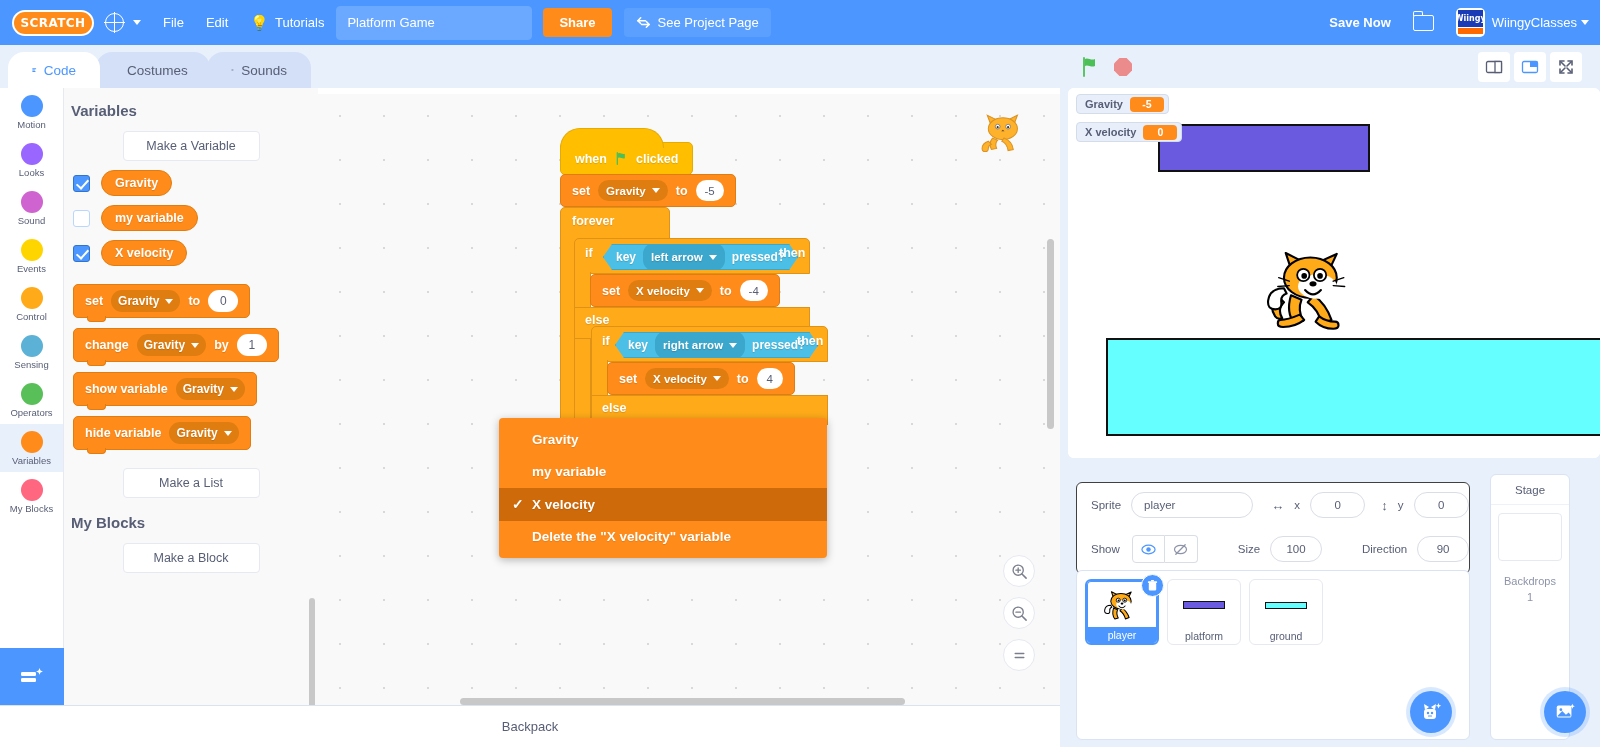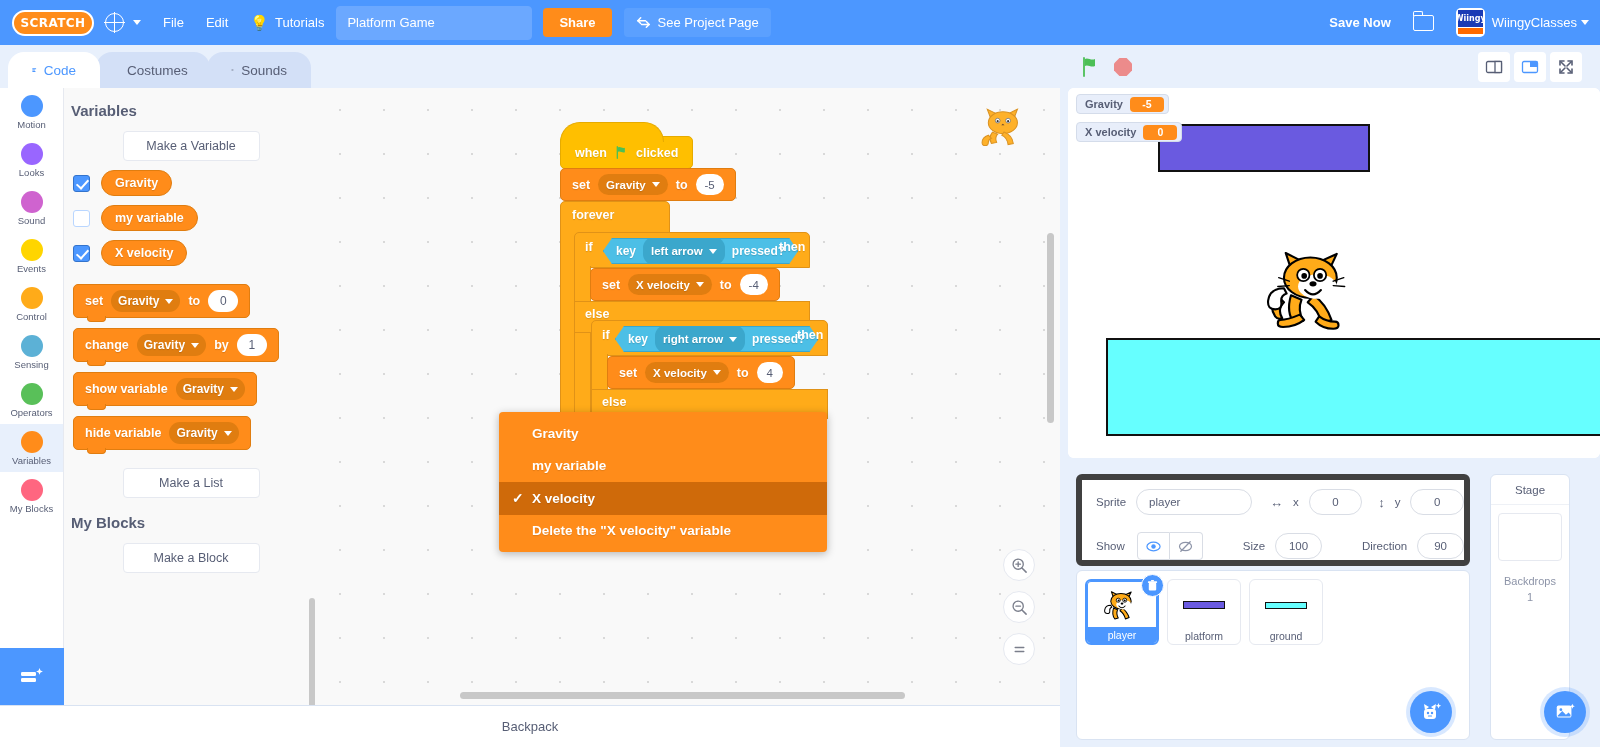--- a/index.html
+++ b/index.html
@@ -177,21 +177,21 @@
     display: flex; align-items: center; justify-content: center;
     color: #575e75; font-size: 12px; font-weight: normal; text-shadow:none;
   }
   .pal-scroll {
     position: absolute; right: 3px; top: 510px; width: 6px; height: 110px;
     background: #c8c8c8; border-radius: 3px;
   }
 
   
   .workspace {
-    position: absolute; top: 0; left: 318px; width: 742px; height: 617px;
+    position: absolute; top: 6px; left: 318px; width: 742px; height: 617px;
     background: #f9f9f9; overflow: hidden;
     background-image: radial-gradient(#d9d9d9 1px, transparent 1.2px);
     background-size: 44px 44px;
     text-align: center;
   }
   
   .blk { position: absolute; color: #fff; font-size: 12.5px; font-weight: bold;
          text-shadow: 0 1px 1px rgba(0,0,0,.15); white-space: nowrap; }
   .hat {
     background: #ffbf00; border: 1px solid #e6ab00; border-radius: 5px;
@@ -294,22 +294,22 @@
     position: absolute; background: #66ffff; border: 2px solid #111;
   }
   .cat-sprite { position: absolute; width: 98px; height: 88px; }
 
   
   .spritepane {
     position: absolute; top: 466px; left: 1068px; width: 410px; height: 281px;
     background: #e8f0fc;
   }
   .spriteinfo {
-    position: absolute; top: 8px; left: 8px; width: 394px; height: 92px;
-    background: #fff; border: 6px solid #404040; border-radius: 6px;
+    position: absolute; top: 16px; left: 8px; width: 394px; height: 92px;
+    background: #fff; border: 1px solid #404040; border-radius: 6px;
   }
   .si-row { display: flex; align-items: center; height: 44px; padding-left: 14px; gap: 10px; }
   .si-lbl { font-size: 11.5px; color: #575e75; }
   .si-field {
     height: 26px; background: #fff; border: 1px solid #d9dde5; border-radius: 13px;
     font-size: 11.5px; color: #575e75; display: flex; align-items: center;
     padding: 0 12px; outline: none; font-family: "Liberation Sans", sans-serif;
   }
   .si-name { width: 124px; }
   .si-num { width: 56px; justify-content: center; }

